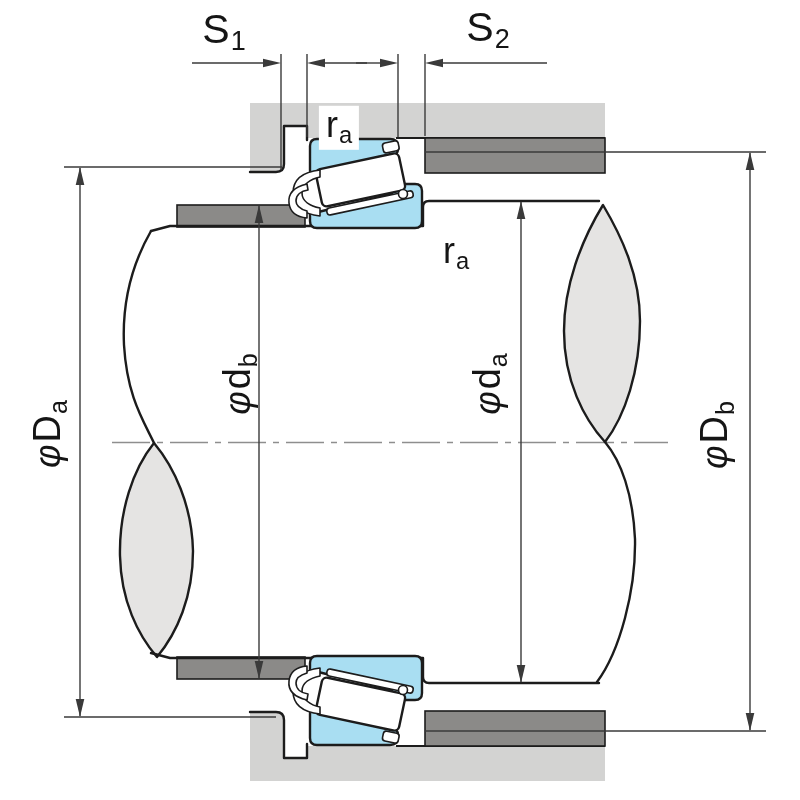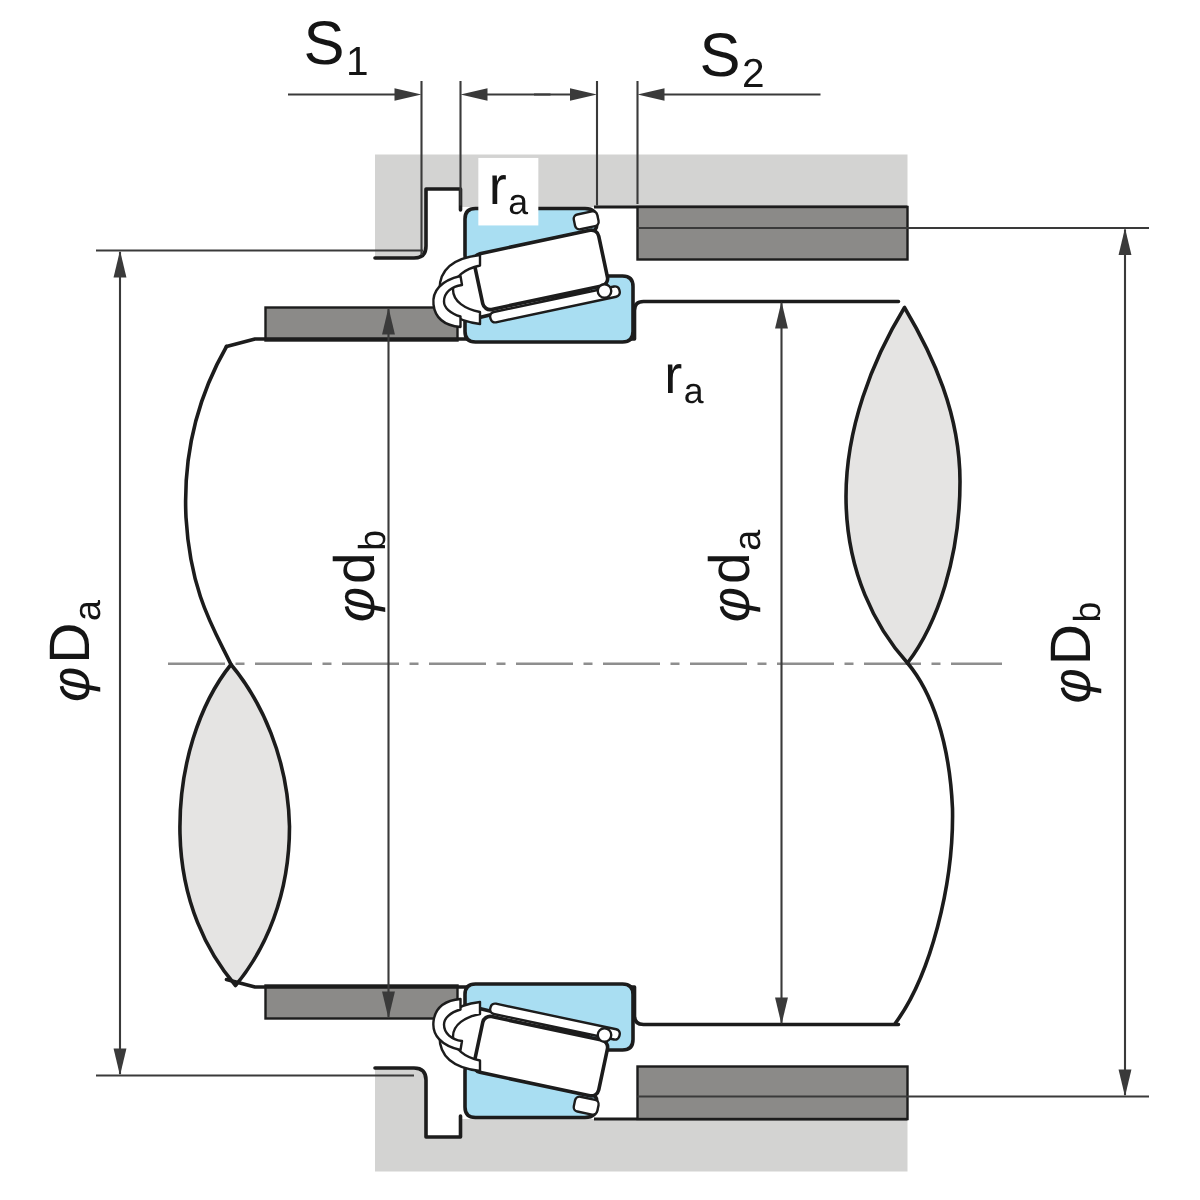--- a/index.html
+++ b/index.html
@@ -107,21 +107,21 @@
     <line class="dim" x1="425" y1="152" x2="766" y2="152"></line>
     <line class="dim" x1="425" y1="731" x2="766" y2="731"></line>
     <line class="dim" x1="750" y1="153" x2="750" y2="730"></line>
     <polygon class="arrow" points="750,152 745.7,170 754.3,170"></polygon>
     <polygon class="arrow" points="750,731 745.7,713 754.3,713"></polygon>
   </g>
 </svg>
 
 <div class="lbl" style="left:224px;top:32px;"><span>S</span><span class="sub">1</span></div>
 
-<div class="lbl" style="left:488px;top:40px;"><span>S</span><span class="sub">2</span></div>
+<div class="lbl" style="left:488px;top:30px;"><span>S</span><span class="sub">2</span></div>
 
 <div class="lbl ra halo" style="left:339px;top:111px;"><span>r</span><span class="sub">a</span></div>
 
 <div class="lbl ra" style="left:456px;top:236px;"><span>r</span><span class="sub">a</span></div>
 
 <div class="lbl rot" style="left:50px;top:434px;"><span class="phi">φ</span><span>D</span><span class="sub">a</span></div>
 
 <div class="lbl rot" style="left:240px;top:384px;"><span class="phi">φ</span><span>d</span><span class="sub">b</span></div>
 
 <div class="lbl rot" style="left:490px;top:384px;"><span class="phi">φ</span><span>d</span><span class="sub">a</span></div>

